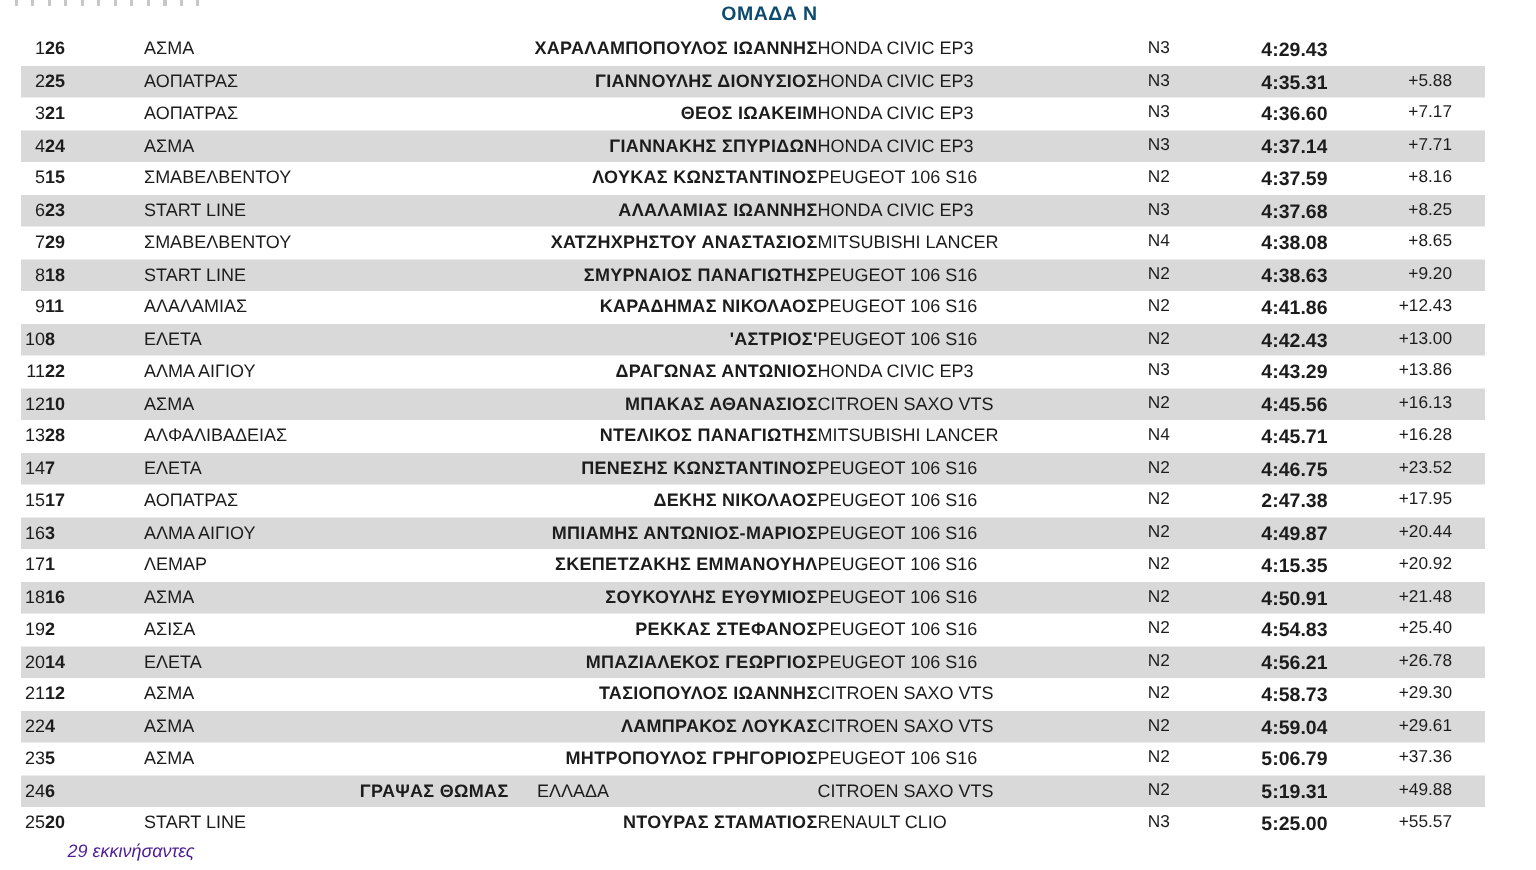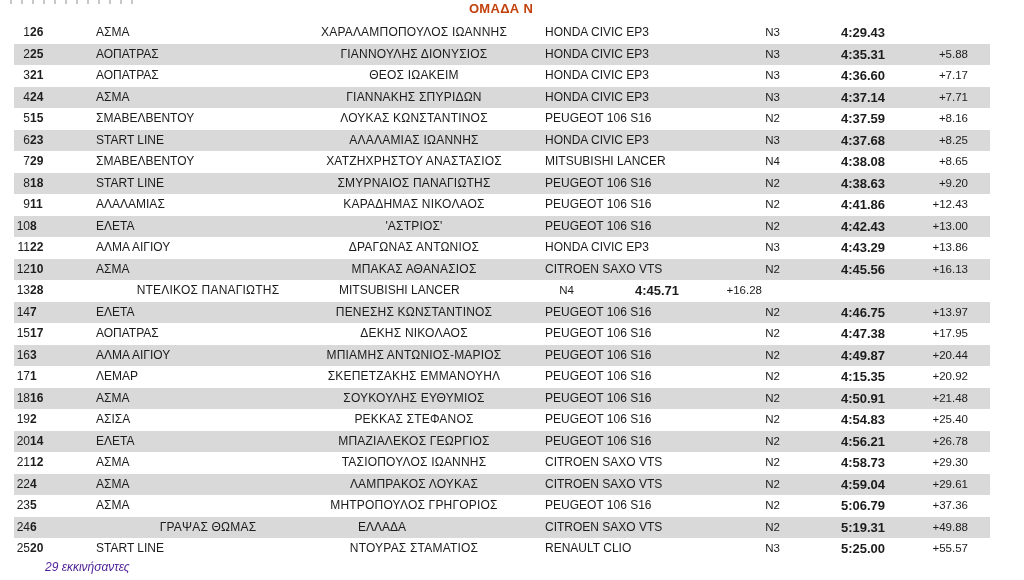--- a/index.html
+++ b/index.html
@@ -9,35 +9,35 @@
     font-family:"Liberation Sans","DejaVu Sans",sans-serif;
     color:#1c1c1c;
     -webkit-font-smoothing:antialiased;
   }
   .top-fragment{
     position:absolute;top:0;left:10px;width:125px;height:4px;
     background:repeating-linear-gradient(90deg,#9a9a9a 0 2px,transparent 2px 11px);
     opacity:.55;
   }
   .group-header{
-    position:absolute;top:1px;left:4px;width:994px;
+    position:absolute;top:1px;left:16px;width:994px;
     text-align:center;font-weight:bold;font-size:13px;
-    color:#c2410c;letter-spacing:.3px;
+    color:#0c4a6e;letter-spacing:.3px;
   }
   .rows{position:absolute;top:22px;left:14px;width:976px;}
   .row{
     display:flex;align-items:center;height:21.5px;width:976px;
     font-size:12px;
   }
   .row:nth-child(even){background:#d9d9d9;}
   .c{display:block;white-space:nowrap;overflow:hidden;line-height:21.5px;}
   .pos{width:16px;text-align:right;flex:0 0 auto;}
   .num{width:47px;text-align:left;font-weight:bold;flex:0 0 auto;}
   .team{width:206px;padding-left:19px;box-sizing:border-box;text-align:left;flex:0 0 auto;}
-  .driver{width:262px;text-align:center;font-weight:normal;letter-spacing:.2px;flex:0 0 auto;}
+  .driver{width:262px;text-align:right;font-weight:bold;letter-spacing:.2px;flex:0 0 auto;}
   .car{width:175px;text-align:left;flex:0 0 auto;}
   .cls{width:105px;text-align:center;font-size:11.5px;flex:0 0 auto;}
   .time{width:60px;text-align:right;font-weight:bold;font-size:13px;flex:0 0 auto;}
   .gap{width:83px;text-align:right;font-size:11.5px;flex:0 0 auto;}
   .footer{
     position:absolute;top:560px;left:45px;
     font-style:italic;font-size:12px;color:#4c1d95;
   }
 </style>
 </head>
@@ -176,46 +176,47 @@
     <span class="c driver">ΜΠΑΚΑΣ ΑΘΑΝΑΣΙΟΣ</span>
     <span class="c car">CITROEN SAXO VTS</span>
     <span class="c cls">N2</span>
     <span class="c time">4:45.56</span>
     <span class="c gap">+16.13</span>
   </div>
 
   <div class="row">
     <span class="c pos">13</span>
     <span class="c num">28</span>
+    <span class="c team">ΑΛΦΑΛΙΒΑΔΕΙΑΣ</span>
     <span class="c driver">ΝΤΕΛΙΚΟΣ ΠΑΝΑΓΙΩΤΗΣ</span>
     <span class="c car">MITSUBISHI LANCER</span>
     <span class="c cls">N4</span>
     <span class="c time">4:45.71</span>
     <span class="c gap">+16.28</span>
   </div>
 
   <div class="row">
     <span class="c pos">14</span>
     <span class="c num">7</span>
     <span class="c team">ΕΛΕΤΑ</span>
     <span class="c driver">ΠΕΝΕΣΗΣ ΚΩΝΣΤΑΝΤΙΝΟΣ</span>
     <span class="c car">PEUGEOT 106 S16</span>
     <span class="c cls">N2</span>
     <span class="c time">4:46.75</span>
-    <span class="c gap">+13.97</span>
+    <span class="c gap">+23.52</span>
   </div>
 
   <div class="row">
     <span class="c pos">15</span>
     <span class="c num">17</span>
     <span class="c team">ΑΟΠΑΤΡΑΣ</span>
     <span class="c driver">ΔΕΚΗΣ ΝΙΚΟΛΑΟΣ</span>
     <span class="c car">PEUGEOT 106 S16</span>
     <span class="c cls">N2</span>
-    <span class="c time">4:47.38</span>
+    <span class="c time">2:47.38</span>
     <span class="c gap">+17.95</span>
   </div>
 
   <div class="row">
     <span class="c pos">16</span>
     <span class="c num">3</span>
     <span class="c team">ΑΛΜΑ ΑΙΓΙΟΥ</span>
     <span class="c driver">ΜΠΙΑΜΗΣ ΑΝΤΩΝΙΟΣ-ΜΑΡΙΟΣ</span>
     <span class="c car">PEUGEOT 106 S16</span>
     <span class="c cls">N2</span>

